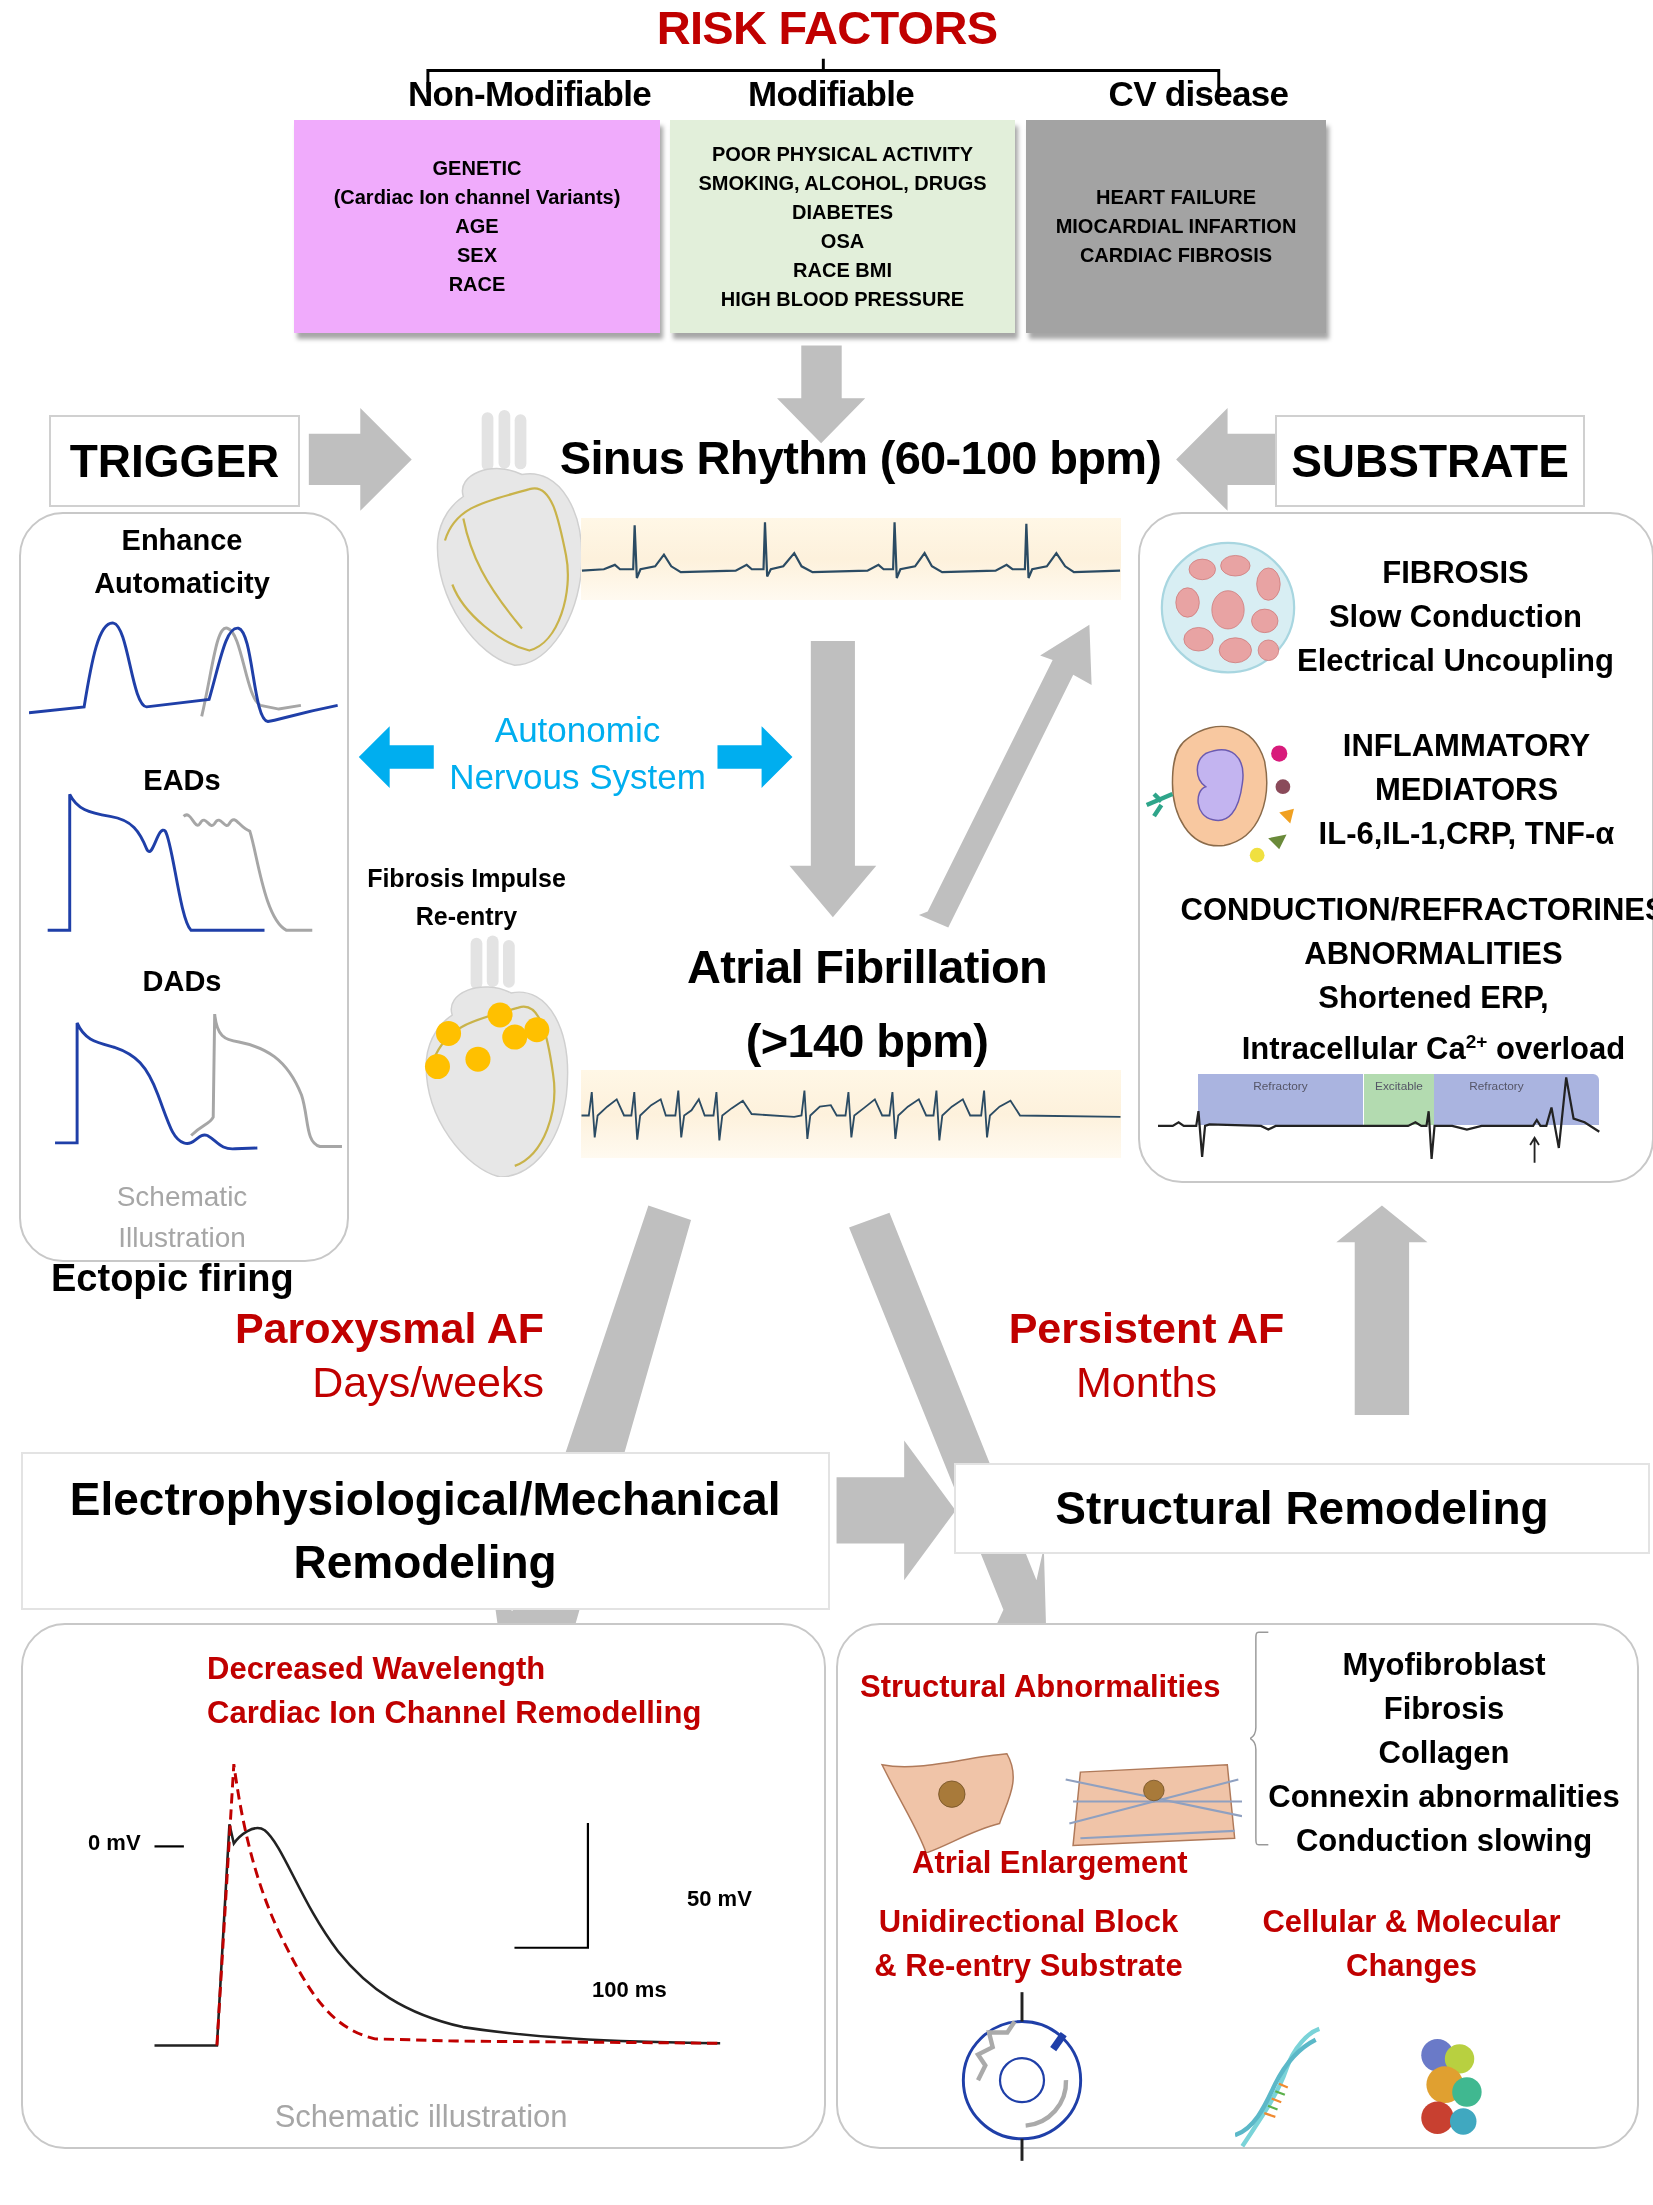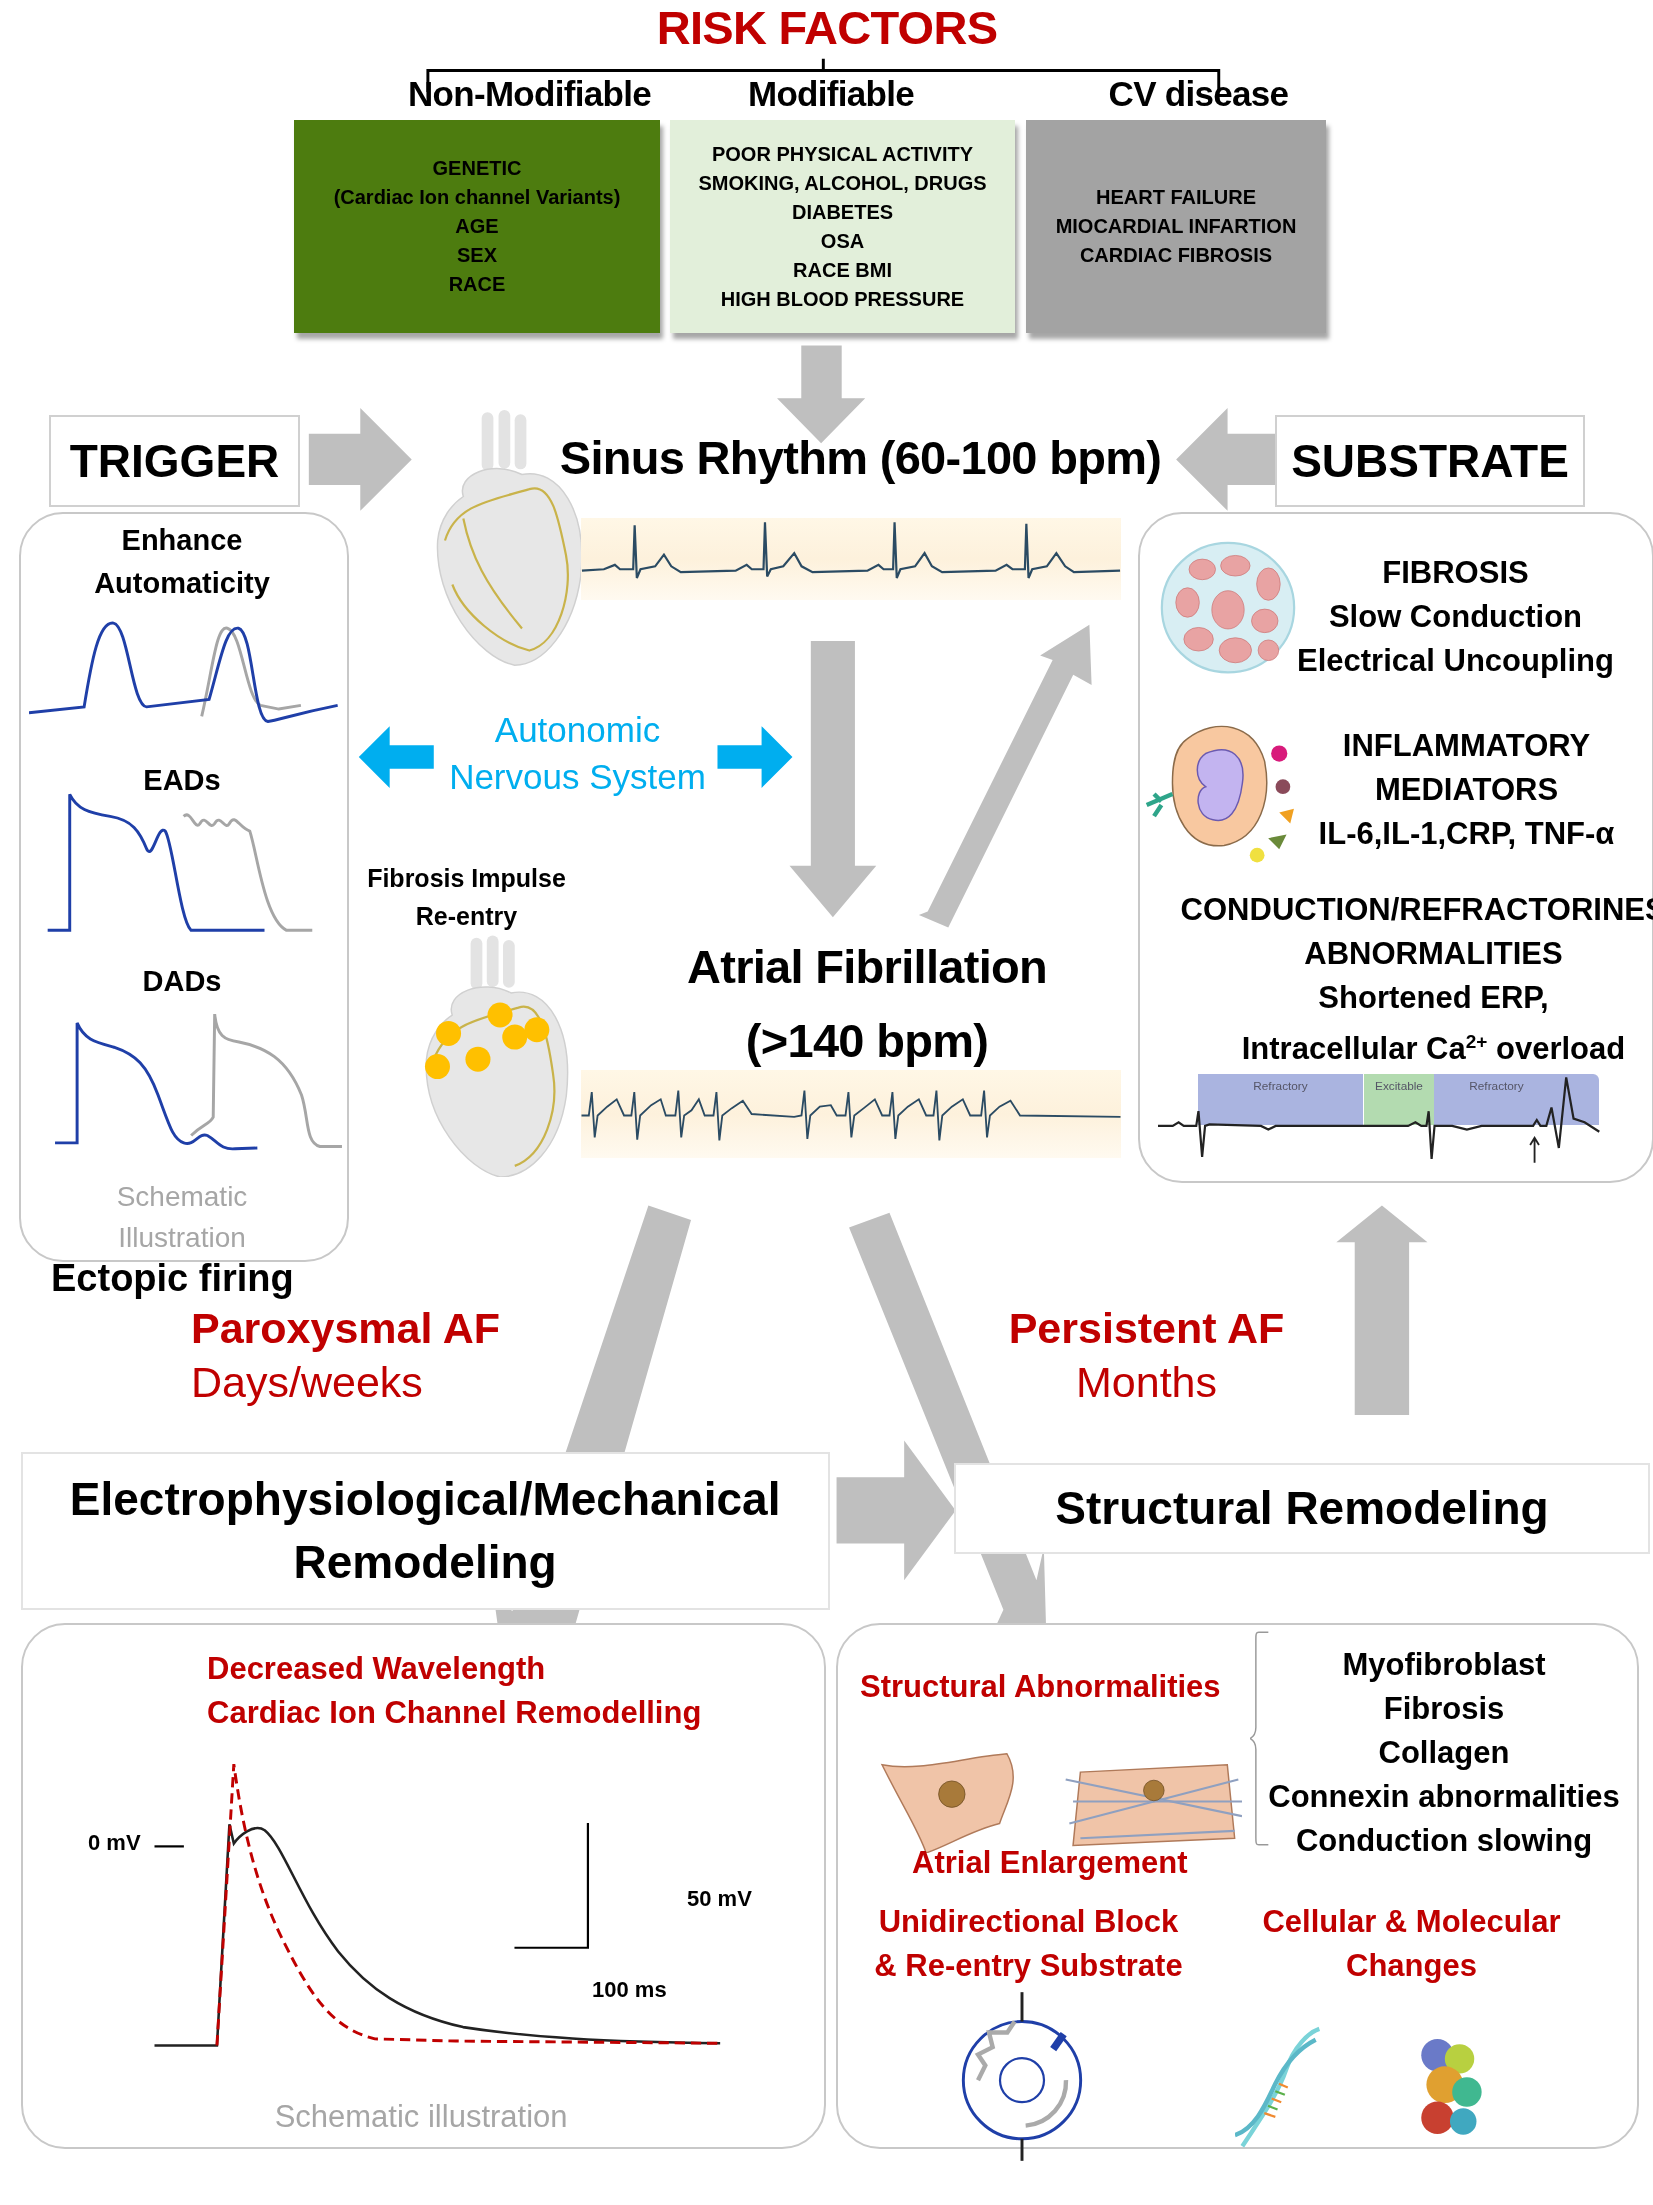--- a/index.html
+++ b/index.html
@@ -58,21 +58,21 @@
   <polygon points="488,1030 530,988 530,1014 590,1014 590,1046 530,1046 530,1072" fill="#00aeef"></polygon>
   <polygon points="1078,1030 1036,988 1036,1014 976,1014 976,1046 1036,1046 1036,1072" fill="#00aeef"></polygon>
 </svg>
 
 <div id="rf-title" class="abs">RISK FACTORS</div>
 
 <div class="abs rf-cat" style="left:368px;width:323px;">Non-Modifiable</div>
 <div class="abs rf-cat" style="left:684px;width:294px;">Modifiable</div>
 <div class="abs rf-cat" style="left:1088px;width:221px;">CV disease</div>
 
-<div class="abs rf-box" style="left:294px;width:366px;background:#4d7c0f;">
+<div class="abs rf-box" style="left:294px;width:366px;background:#f0abfc;">
   <div>GENETIC</div>
   <div>(Cardiac Ion channel Variants)</div>
   <div>AGE</div>
   <div>SEX</div>
   <div>RACE</div>
 </div>
 <div class="abs rf-box" style="left:670px;width:345px;background:#e2efda;">
   <div>POOR PHYSICAL ACTIVITY</div>
   <div>SMOKING, ALCOHOL, DRUGS</div>
   <div>DIABETES</div>
@@ -218,21 +218,21 @@
   <div class="abs" style="left:276px;top:7.4px;width:165px;height:51px;background:#aab4e0;border-radius:0 5.9px 0 0;"></div>
   <div class="abs" style="left:40px;top:11.8px;width:165px;font-size:11.8px;color:#556;text-align:center;">Refractory</div>
   <div class="abs" style="left:206px;top:11.8px;width:70px;font-size:11.8px;color:#556;text-align:center;">Excitable</div>
   <div class="abs" style="left:276px;top:11.8px;width:125px;font-size:11.8px;color:#556;text-align:center;">Refractory</div>
   <svg class="abs" style="left:0;top:0;" width="456" height="109" viewBox="0 0 620 148">
     <path d="M0 80 L20 80 L28 75 L35 80 L52 80 L55 60 L60 122 L64 80 L70 78 L140 80 L150 85 L160 80 L340 80 L350 75 L358 80 L365 80 L368 60 L372 125 L376 80 L400 80 L420 85 L440 80 L510 80 L515 72 L520 80 L528 80 L535 55 L545 110 L555 14 L565 70 L580 75 L600 88" fill="none" stroke="#222" stroke-width="3"></path>
     <path d="M512 130 L512 98 M506 106 L512 96 L518 106" fill="none" stroke="#222" stroke-width="2.5"></path>
   </svg>
 </div>
 
-<div class="abs" style="left:191px;top:1301px;width:353px;text-align:left;line-height:54px;">
+<div class="abs" style="left:191px;top:1301px;width:353px;text-align:right;line-height:54px;">
   <div style="font-size:43px;font-weight:bold;color:#c00000;">Paroxysmal AF</div>
   <div style="font-size:43px;color:#c00000;">Days/weeks</div>
 </div>
 <div class="abs" style="left:970px;top:1301px;width:353px;text-align:center;line-height:54px;">
   <div style="font-size:43px;font-weight:bold;color:#c00000;">Persistent AF</div>
   <div style="font-size:43px;color:#c00000;">Months</div>
 </div>
 
 <div class="abs rem-box" style="left:20.6px;top:1452px;width:805px;height:154px;">
   <div>

